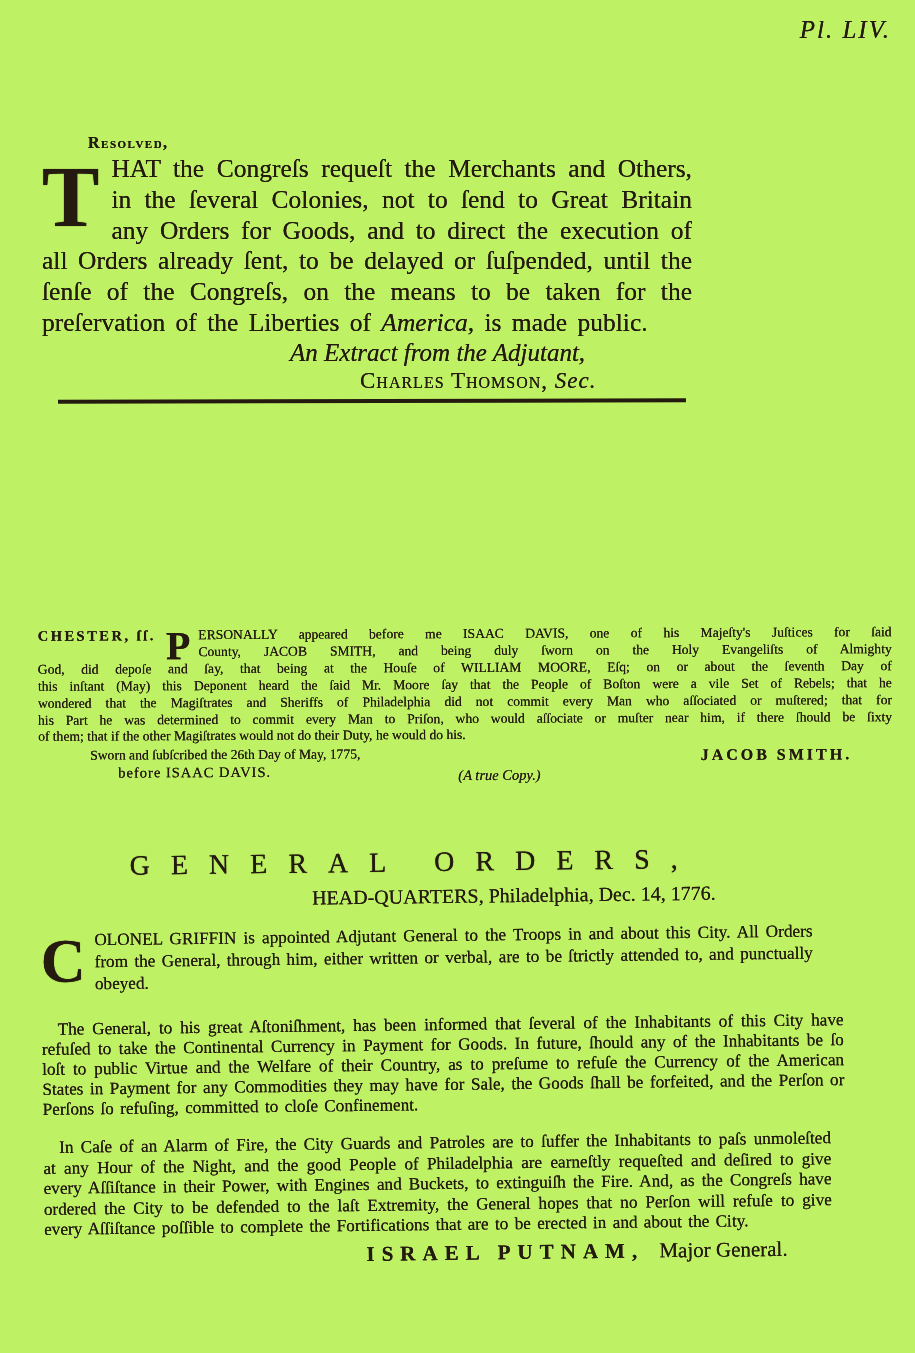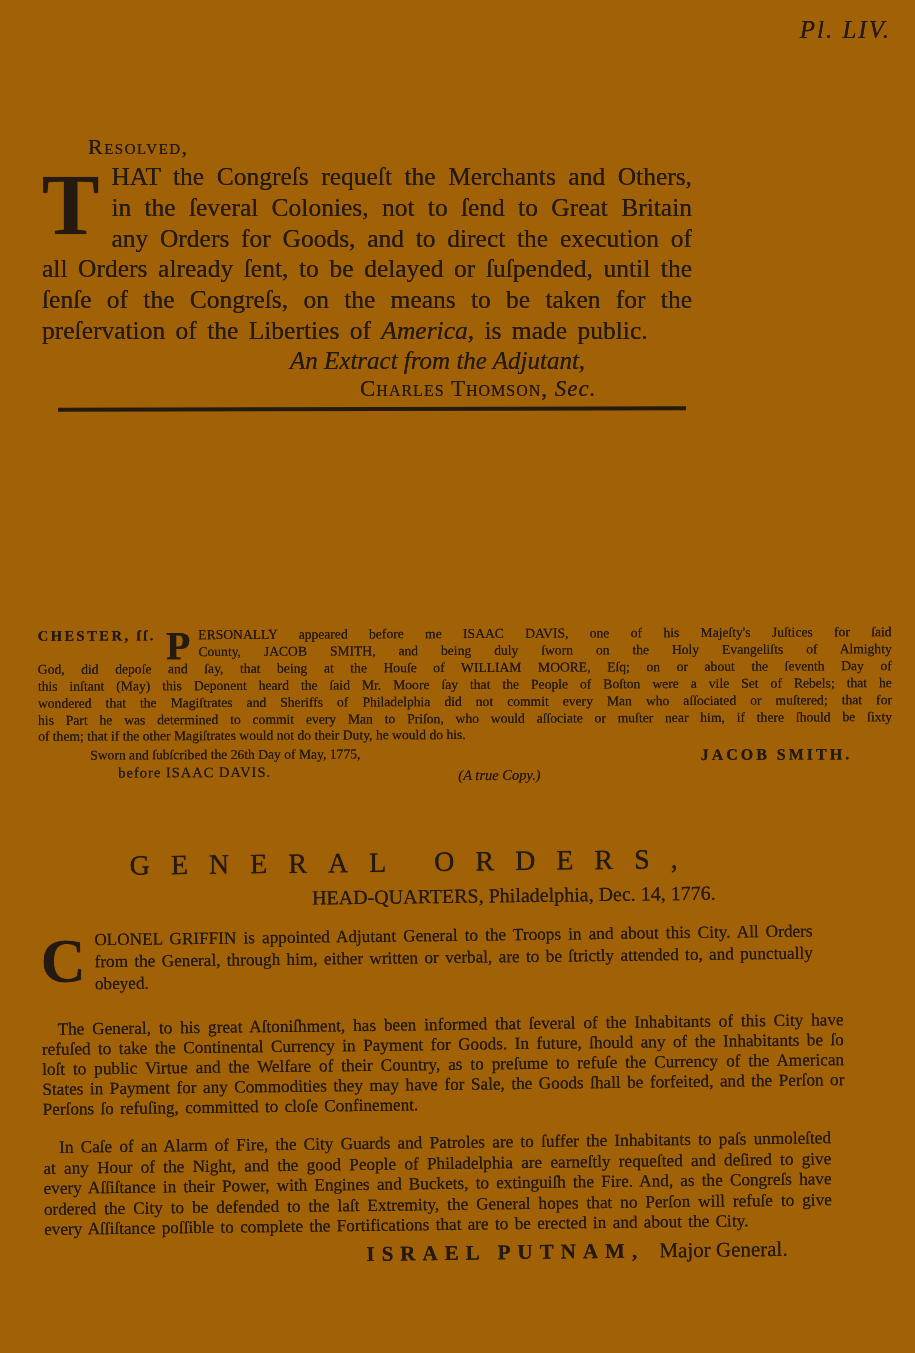--- a/index.html
+++ b/index.html
@@ -1,21 +1,21 @@
 <!DOCTYPE html>
 <html><head>
 <meta charset="utf-8">
 <style>
   html,body { margin:0; padding:0; }
   body { background:#e8e4d4; }
   .page {
     position:relative;
     width:915px; height:1353px;
     margin:0 auto;
-    background:#a16207;
+    background:#bef264;
     color:#241a10;
     font-family:"Liberation Serif","DejaVu Serif",serif;
     overflow:hidden;
   }
   .it { font-style:italic; }
   .sc { font-variant:small-caps;text-align:center; }
 
   
   .plate {
     position:absolute; top:16px; right:24px;
@@ -28,22 +28,23 @@
   .b-title {
     margin-left:78px; font-size:25px; letter-spacing:16px;
     text-shadow:0 0 .6px currentColor; white-space:nowrap;
   }
   .b-dateline {
     margin-top:20px; margin-left:30px; font-size:27px;
     text-shadow:0 0 .5px currentColor; white-space:nowrap;
   }
   .b-resolved {
     margin-top:24px; margin-left:46px;
-    font-variant:small-caps; font-size:22px; letter-spacing:1.5px;
+    font-variant:small-caps; font-size:16px; letter-spacing:1.5px;
     text-shadow:0 0 .5px currentColor;
+    font-weight:bold;
   }
   .b-body {
     margin-top:2px; font-size:25.5px; line-height:30.8px;
     text-align:justify; word-spacing:4px;
     text-shadow:0 0 .45px currentColor;
   }
   .dropcap-t {
     float:left; font-size:86px; line-height:78px; height:60px;
     font-weight:700; margin:4px 12px 0 0; overflow:visible;
     text-shadow:0 0 .8px currentColor;

